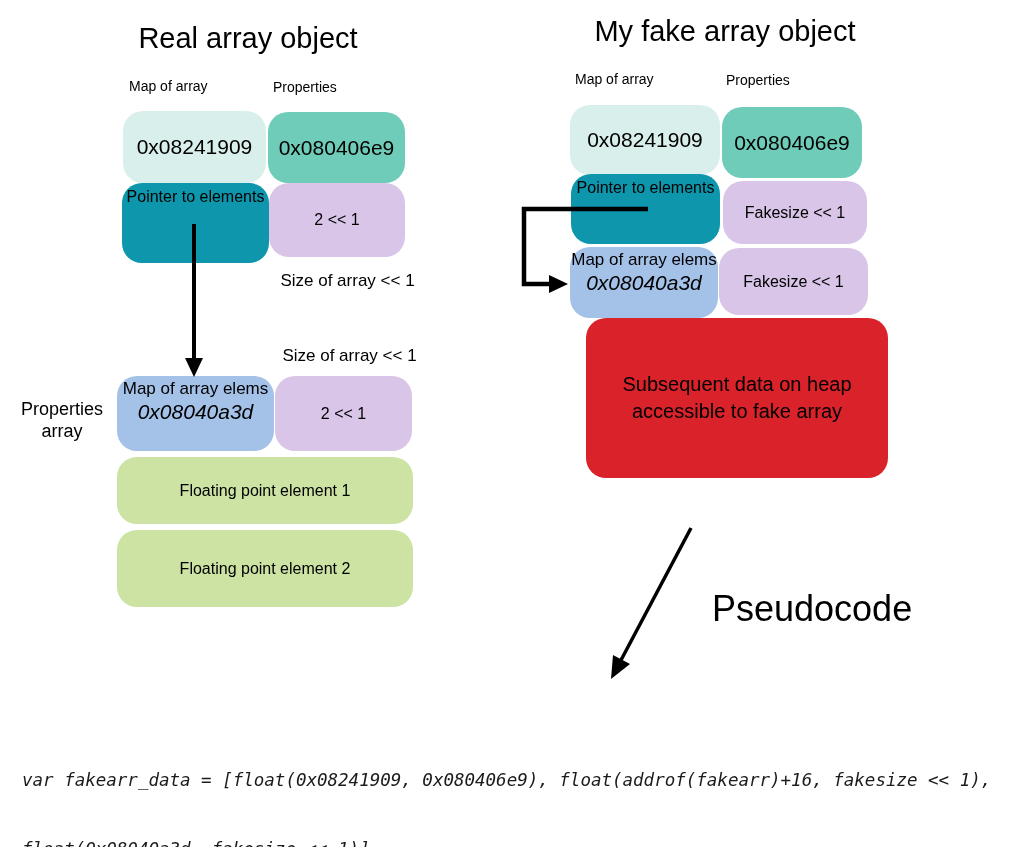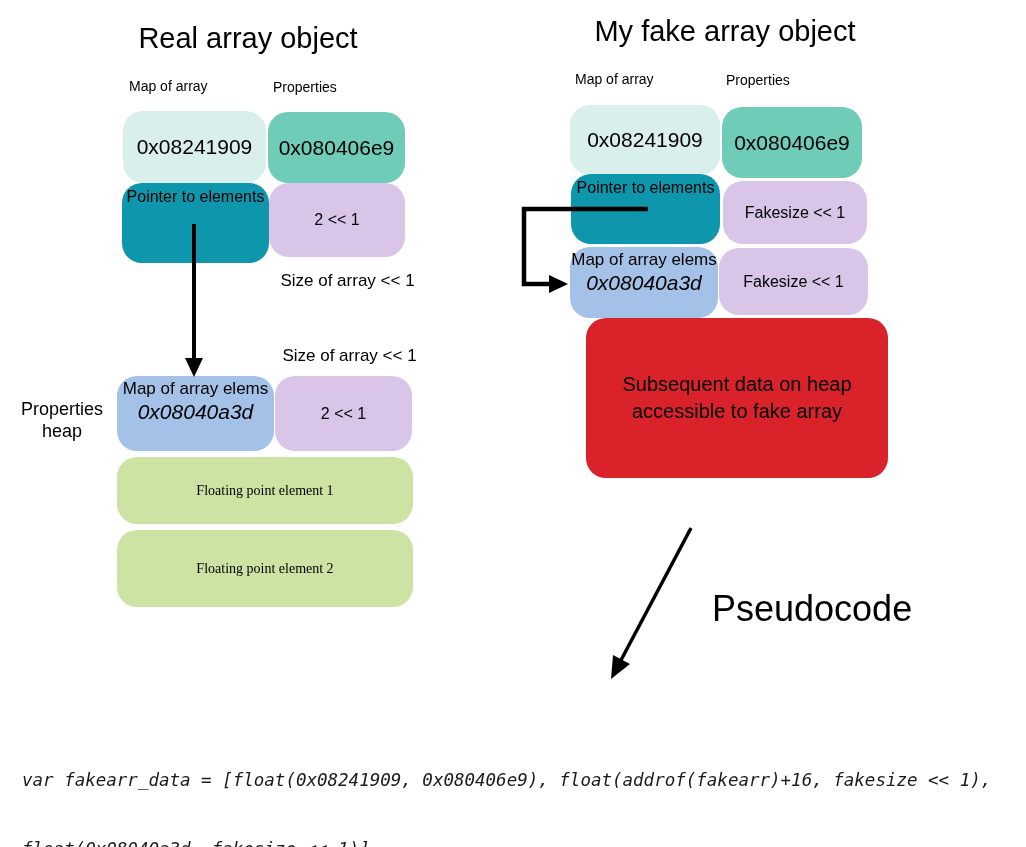--- a/index.html
+++ b/index.html
@@ -45,21 +45,21 @@
   .box.dteal  { background: #0e96ac; align-items: flex-start; padding-top: 5px; }
   .box.purple { background: #d8c5e8; }
   .box.blue   { background: #a4c1e8; flex-direction: column; justify-content: flex-start; padding-top: 3px; }
   .box.green  { background: #cce3a3; }
   .box.red    { background: #d9222a; padding: 0 26px; }
   .hexval  { font-size: 21px; }
   .shiftval { font-size: 16px; }
   .ptr-label { font-size: 16px; white-space: nowrap; }
   .mapelems-label { font-size: 17px; line-height: 20px; white-space: nowrap; }
   .mapelems-value { font-size: 21px; line-height: 26px; font-style: italic; }
-  .green-label { font-size: 14px; font-family: Liberation Serif, serif; }
+  .green-label { font-size: 16px; }
   .red-label { font-size: 20px; line-height: 27px; text-align: center; }
   .loc-label { font-size: 18px; text-align: center; line-height: 22px; }
   .pseudo-label { font-size: 36px; text-align: center; white-space: nowrap; }
   .code {
     font-family: "DejaVu Sans Mono", monospace;
     font-style: italic;
     font-size: 17.5px;
     line-height: 23px;
     color: #1b1b1b;
     white-space: pre;
@@ -93,21 +93,21 @@
   <div class="abs box purple" style="left:269px; top:183px; width:136px; height:74px;">
     <span class="shiftval">2 &lt;&lt; 1</span>
   </div>
 
   <div class="abs caption" style="left:270px; top:271px; width:155px;">Size of array &lt;&lt; 1</div>
 
   <div class="abs caption" style="left:272px; top:346px; width:155px;">Size of array &lt;&lt; 1</div>
 
   <div class="abs loc-label" style="left:12px; top:398px; width:100px;">
     <div>Properties</div>
-    <div>heap</div>
+    <div>array</div>
   </div>
 
   <div class="abs box blue" style="left:117px; top:376px; width:157px; height:75px;">
     <span class="mapelems-label">Map of array elems</span>
     <span class="mapelems-value">0x08040a3d</span>
   </div>
   <div class="abs box purple" style="left:275px; top:376px; width:137px; height:75px;">
     <span class="shiftval">2 &lt;&lt; 1</span>
   </div>
   <div class="abs box green" style="left:117px; top:457px; width:296px; height:67px;">

